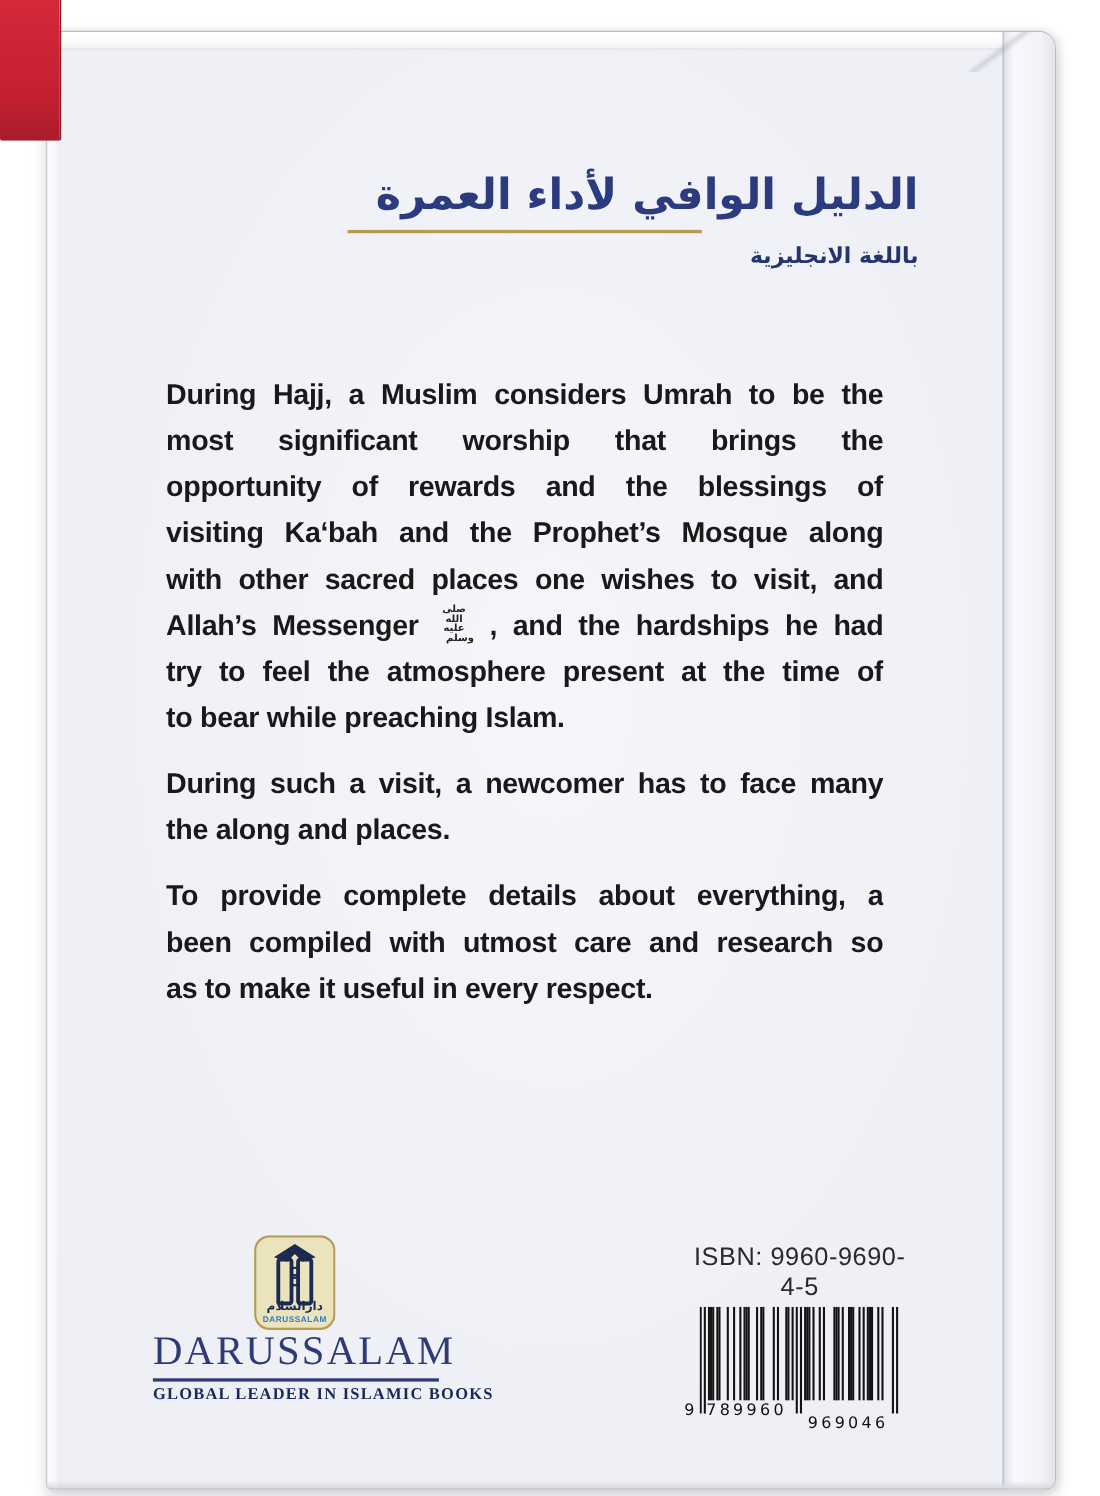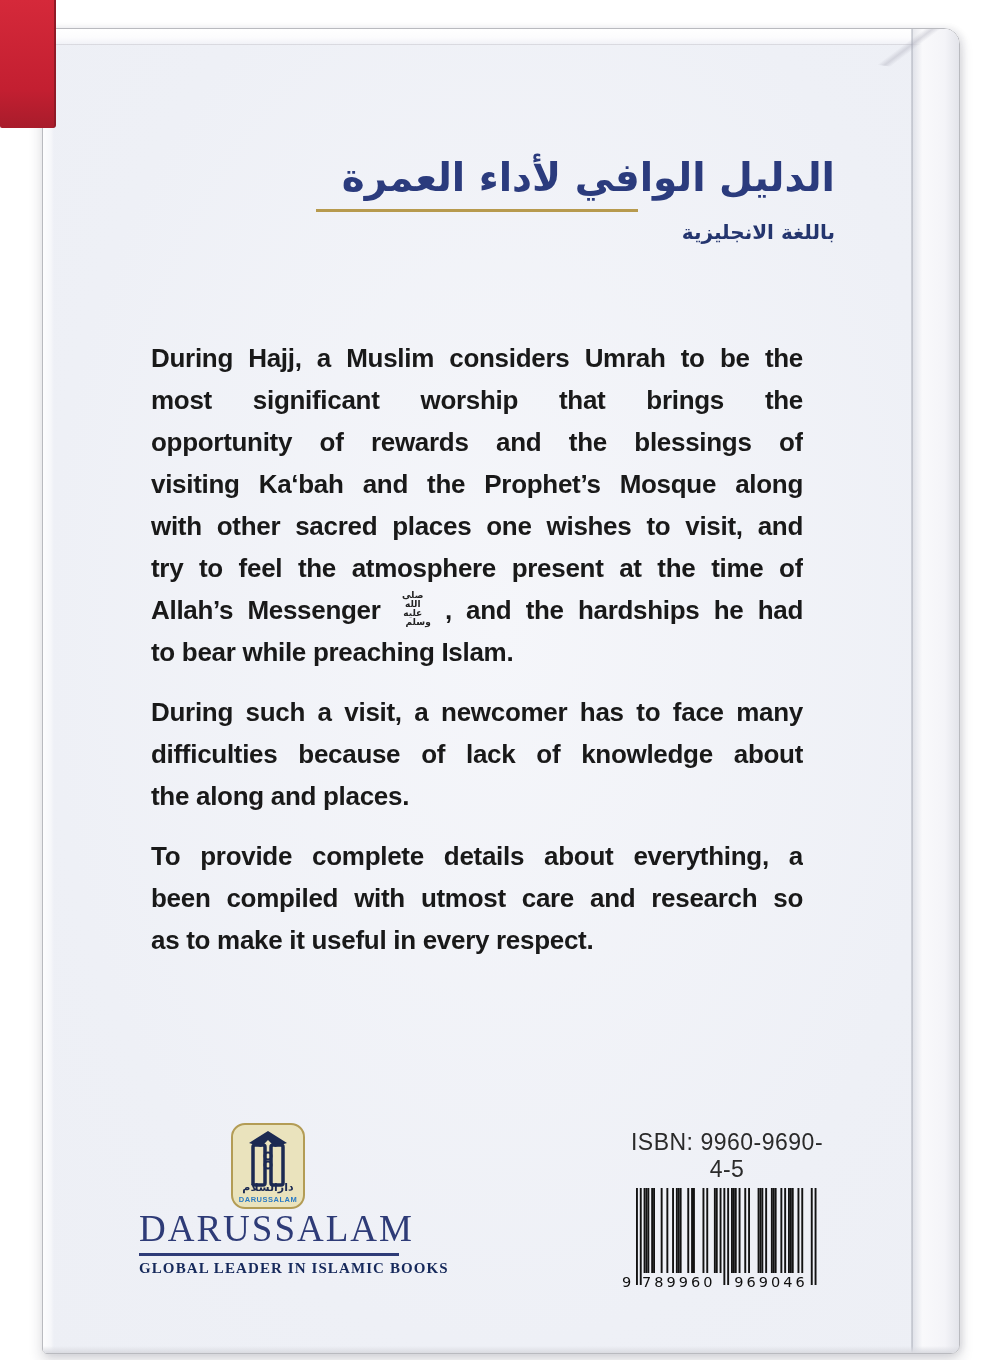--- a/index.html
+++ b/index.html
@@ -62,21 +62,21 @@
     color:#16295b;letter-spacing:1.1px;white-space:nowrap;}
 
   
   .isbn-block{position:absolute;left:584px;top:1100px;width:200px;}
   .isbn-label{font-size:23px;color:#2a2a2a;text-align:center;letter-spacing:.5px;}
   .bc{position:relative;width:182px;margin:5px auto 0 auto;height:118px;}
   .bc-digit{position:absolute;font-family:"DejaVu Sans",sans-serif;font-size:14.5px;
     color:#101010;top:86px;}
   .bc-d1{left:-14px;}
   .bc-d2{left:6px;width:92px;text-align:left;letter-spacing:3px;}
-  .bc-d3{left:95px;width:80px;text-align:center;letter-spacing:3px;}
+  .bc-d3{left:95px;width:80px;text-align:center;letter-spacing:3px;margin-top:12px;}
 </style>
 </head>
 <body>
 
 <div class="red-strip"></div>
 
 <div class="book">
   <div class="top-edge"></div>
   <div class="left-edge"></div>
   <div class="hinge"></div>
@@ -90,27 +90,26 @@
     <div class="subtitle-ar" dir="rtl">باللغة الانجليزية</div>
   </div>
 
   <div class="blurb" id="paragraphs">
       <div class="para">
         <div class="pline">During Hajj, a Muslim considers Umrah to be the</div>
         <div class="pline">most significant worship that brings the</div>
         <div class="pline">opportunity of rewards and the blessings of</div>
         <div class="pline">visiting Ka‘bah and the Prophet’s Mosque along</div>
         <div class="pline">with other sacred places one wishes to visit, and</div>
+        <div class="pline">Allah’s Messenger <span class="saw">صلى الله عليه وسلم</span> , and the hardships he had</div>
         <div class="pline">try to feel the atmosphere present at the time of</div>
-        <div class="pline">Allah’s Messenger <span class="saw">صلى الله عليه وسلم</span> , and the hardships he had</div>
         <div class="pline last">to bear while preaching Islam.</div>
       </div>
       <div class="para">
         <div class="pline">During such a visit, a newcomer has to face many</div>
-        <div class="pline">difficulties because of lack of knowledge about</div>
         <div class="pline last">the along and places.</div>
       </div>
       <div class="para">
         <div class="pline">To provide complete details about everything, a</div>
         <div class="pline">been compiled with utmost care and research so</div>
         <div class="pline last">as to make it useful in every respect.</div>
       </div>
     </div>
 
   <div class="logo-badge">

